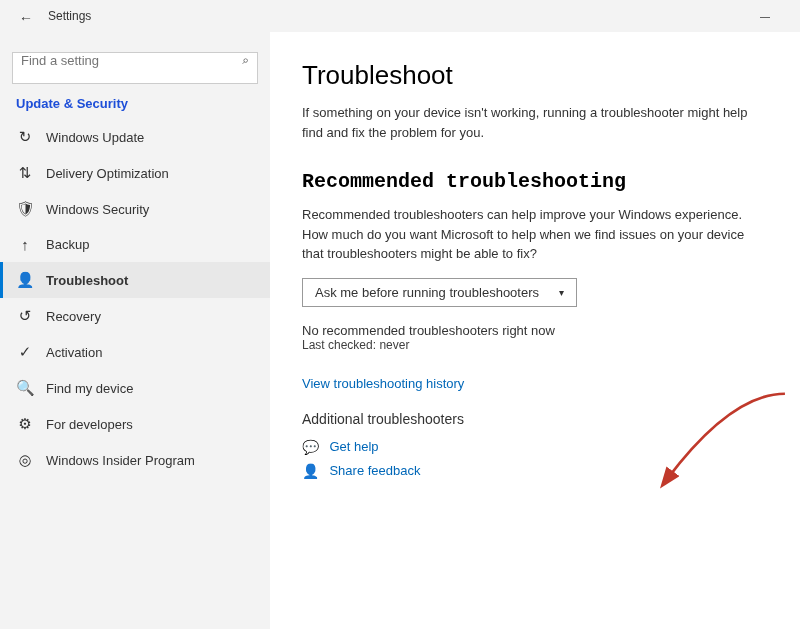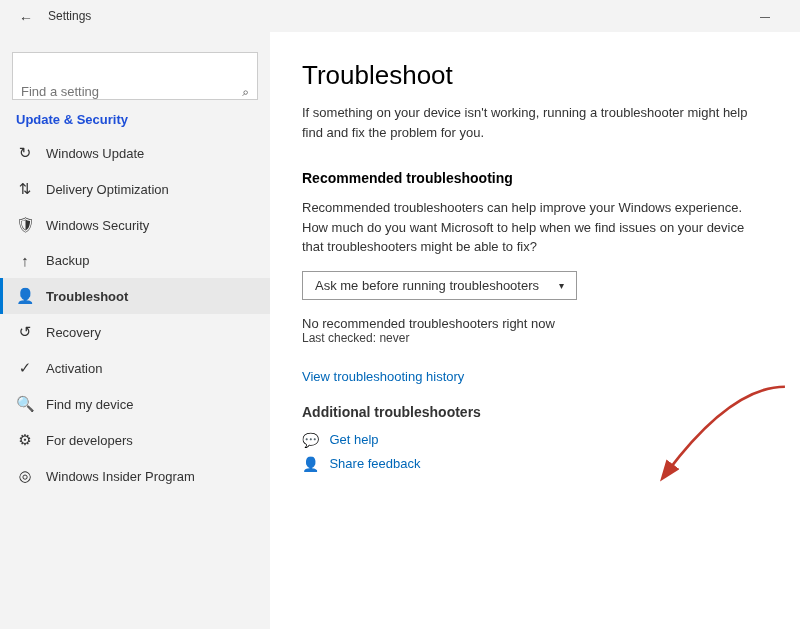--- a/index.html
+++ b/index.html
@@ -45,25 +45,25 @@
     }
     .nav-back-btn {
       width: 28px; height: 28px;
       display: flex; align-items: center; justify-content: center;
       cursor: pointer; border-radius: 2px;
       font-size: 14px; color: #333;
     }
 
     .search-box {
       display: flex;
-      align-items: flex-end;
+      align-items: flex-start;
       margin: 4px 12px 8px;
       border: 1px solid #ccc;
       background: #fff;
-      height: 48px;
+      height: 32px;
       padding: 0 8px;
     }
     .search-input {
       border: none; outline: none; flex: 1; font-size: 13px; background: transparent; color: #333;
     }
     .search-icon { font-size: 12px; color: #555; }
 
     .section-header {
       font-size: 13px;
       font-weight: 700;
@@ -113,24 +113,25 @@
 
     .page-description {
       font-size: 13px;
       color: #333;
       margin-bottom: 28px;
       max-width: 480px;
       line-height: 1.5;
     }
 
     .section-title {
-      font-size: 14px;
+      font-size: 20px;
       font-weight: 600;
       color: #000;
       margin-bottom: 12px;
+      font-family: Liberation Mono, monospace;
     }
 
     .section-desc {
       font-size: 13px;
       color: #333;
       max-width: 480px;
       line-height: 1.5;
       margin-bottom: 14px;
     }
 
@@ -173,21 +174,21 @@
       color: #0067b8;
       font-size: 13px;
       text-decoration: none;
       cursor: pointer;
       display: block;
       margin-bottom: 20px;
     }
 
     .additional-section-title {
       font-size: 14px;
-      font-weight: 700;
+      font-weight: 400;
       color: #333;
       margin-bottom: 12px;
     }
 
     .action-link {
       display: flex;
       align-items: center;
       gap: 10px;
       font-size: 13px;
       color: #0067b8;

